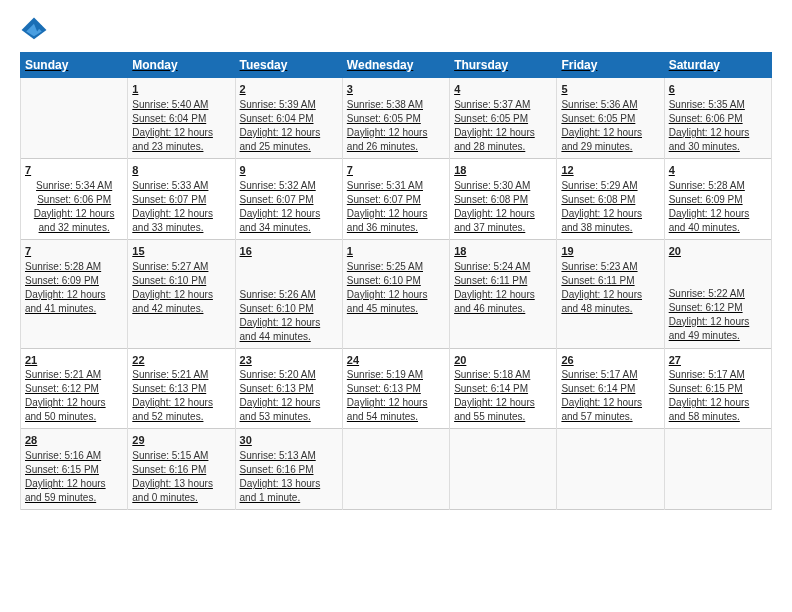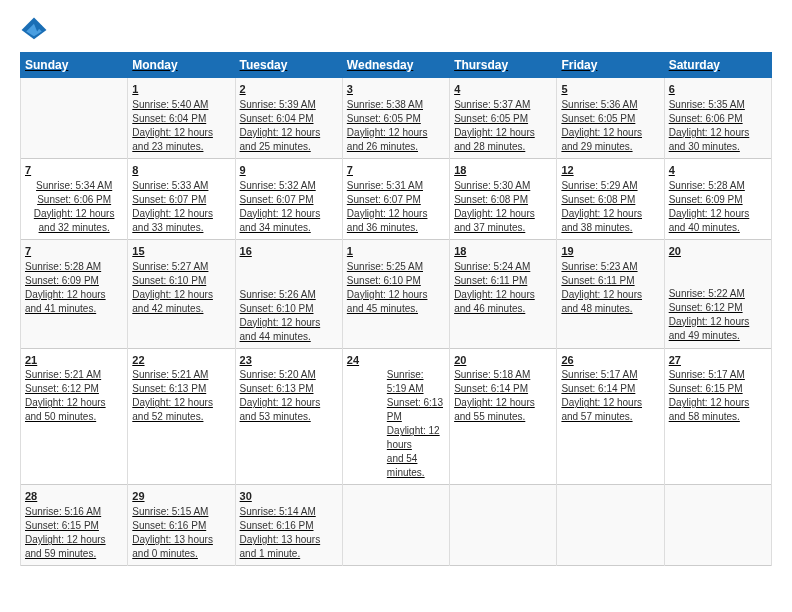--- a/index.html
+++ b/index.html
@@ -287,21 +287,21 @@
           </td>
           <td>
             <span class="day-num">23</span>
             <div class="cell-content" style="white-space: pre-line;">Sunrise: 5:20 AM
 Sunset: 6:13 PM
 Daylight: 12 hours
 and 53 minutes.</div>
           </td>
           <td>
             <span class="day-num">24</span>
-            <div class="cell-content" style="white-space: pre-line; margin-left: 40px;">Sunrise: 5:19 AM
+            <div class="cell-content" style="white-space: pre-line;">Sunrise: 5:19 AM
 Sunset: 6:13 PM
 Daylight: 12 hours
 and 54 minutes.</div>
           </td>
           <td>
             <span class="day-num">20</span>
             <div class="cell-content" style="white-space: pre-line;">Sunrise: 5:18 AM
 Sunset: 6:14 PM
 Daylight: 12 hours
 and 55 minutes.</div>
@@ -331,21 +331,21 @@
           </td>
           <td>
             <span class="day-num">29</span>
             <div class="cell-content" style="white-space: pre-line;">Sunrise: 5:15 AM
 Sunset: 6:16 PM
 Daylight: 13 hours
 and 0 minutes.</div>
           </td>
           <td>
             <span class="day-num">30</span>
-            <div class="cell-content" style="white-space: pre-line;">Sunrise: 5:14 AM
+            <div class="cell-content" style="white-space: pre-line;">Sunrise: 5:13 AM
 Sunset: 6:16 PM
 Daylight: 13 hours
 and 1 minute.</div>
           </td>
           <td></td>
           <td></td>
           <td></td>
           <td></td>
         </tr>
       </tbody>

